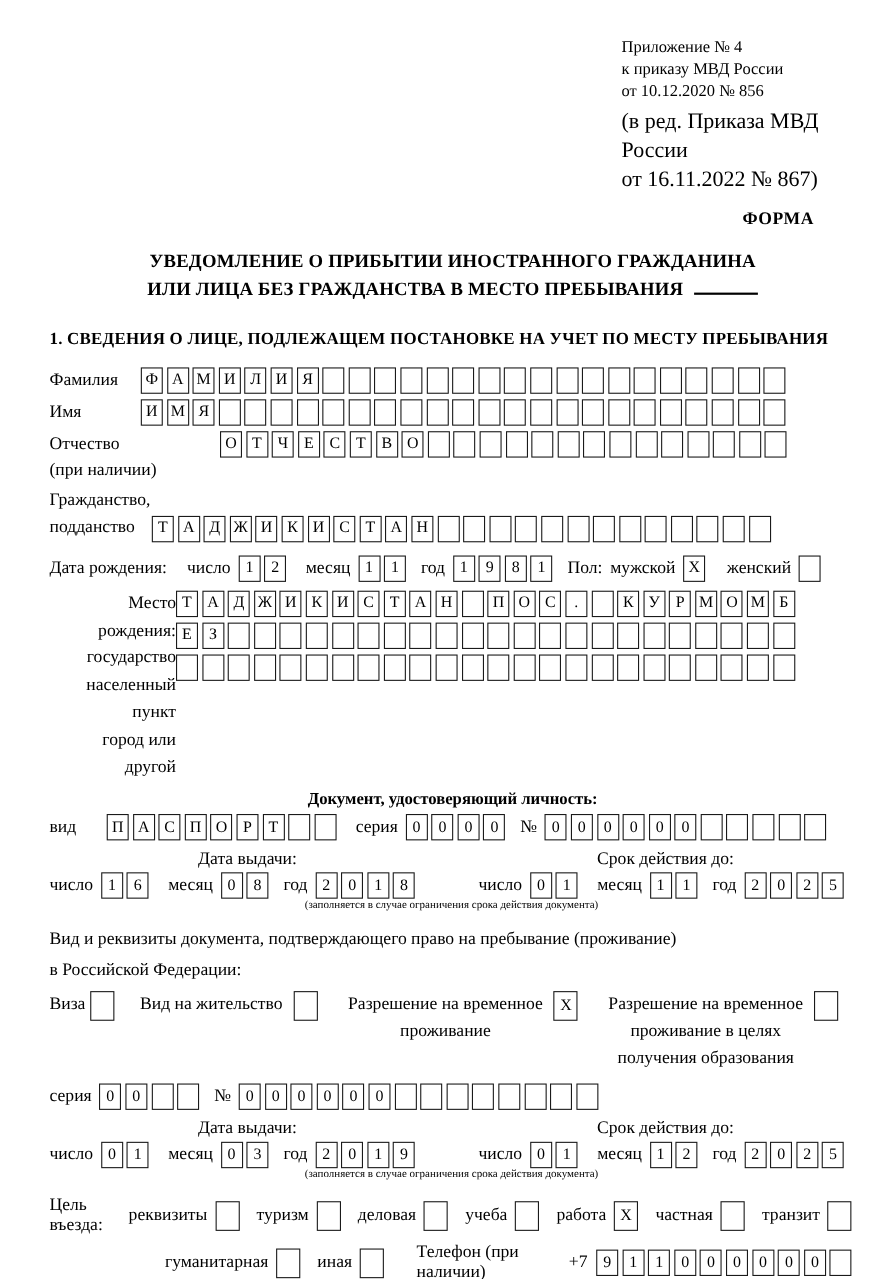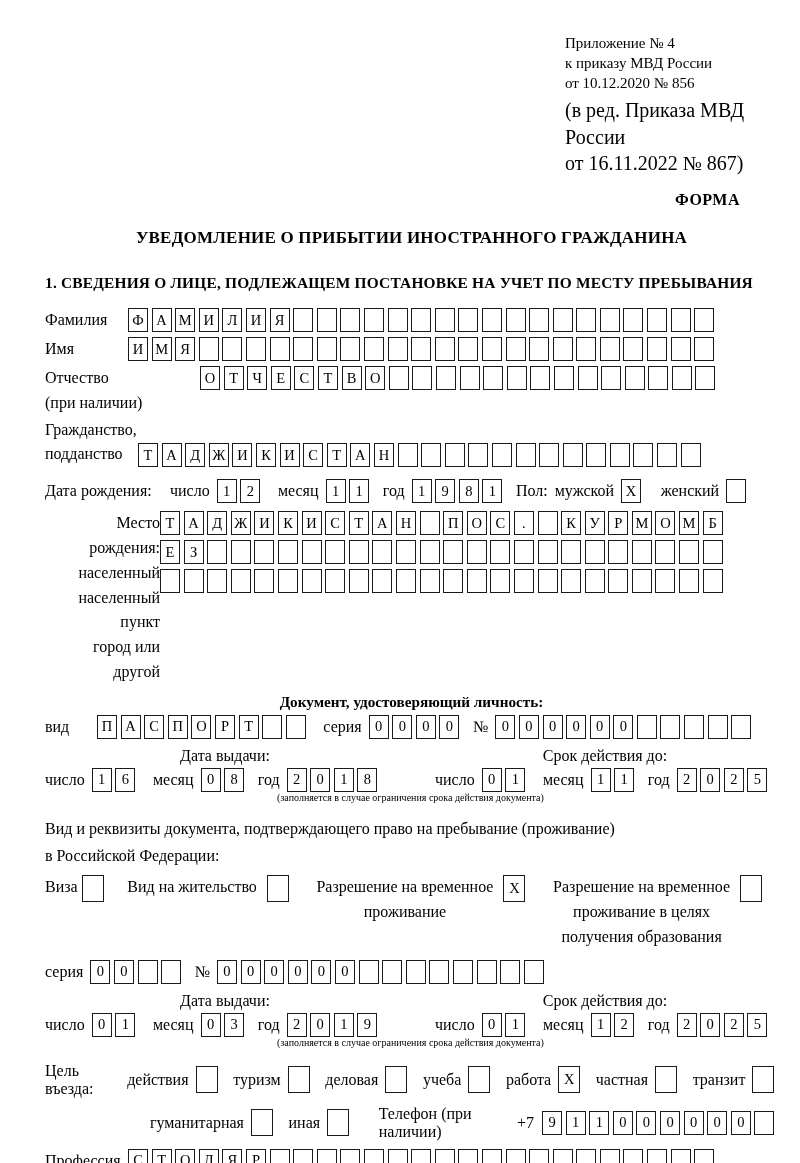--- a/index.html
+++ b/index.html
@@ -58,20 +58,21 @@
     <div>к приказу МВД России</div>
     <div>от 10.12.2020 № 856</div>
     <div class="hdr-small sp">(в ред. Приказа МВД России</div>
     <div class="hdr-small">от 16.11.2022 № 867)</div>
   </div>
 
   <div class="forma">ФОРМА</div>
 
   <div class="title">
     <div>УВЕДОМЛЕНИЕ О ПРИБЫТИИ ИНОСТРАННОГО ГРАЖДАНИНА</div>
+    <div><span>ИЛИ ЛИЦА БЕЗ ГРАЖДАНСТВА В МЕСТО ПРЕБЫВАНИЯ</span><span class="uline"></span></div>
   </div>
 
   <div class="sec">1. СВЕДЕНИЯ О ЛИЦЕ, ПОДЛЕЖАЩЕМ ПОСТАНОВКЕ НА УЧЕТ ПО МЕСТУ ПРЕБЫВАНИЯ</div>
 
   <div class="row" style="margin-top:16px;">
     <div class="lbl w83">Фамилия</div>
     <div class="cells">
         <span class="cell">Ф</span>
         <span class="cell">А</span>
         <span class="cell">М</span>
@@ -221,21 +222,21 @@
       </span>
     <span class="sl gap">женский</span>
     <span class="cells">
         <span class="cell"></span>
       </span>
   </div>
 
   <div class="row start" style="margin-top:8px;">
     <div class="lbl lbl2 w115">
       <div>Место рождения:</div>
-      <div>населенный</div>
+      <div>государство</div>
       <div>населенный пункт</div>
       <div>город или другой</div>
     </div>
     <div>
       <div class="cells" style="margin-bottom:5px;">
           <span class="cell">Т</span>
           <span class="cell">А</span>
           <span class="cell">Д</span>
           <span class="cell">Ж</span>
           <span class="cell">И</span>
@@ -506,21 +507,21 @@
           <span class="cell">2</span>
           <span class="cell">5</span>
         </span>
     </div>
   </div>
   <div class="note">(заполняется в случае ограничения срока действия документа)</div>
 
   <div class="purpose">
     <span class="plabel">Цель въезда:</span>
     <span class="pp">
-        <span>действия</span>
+        <span>реквизиты</span>
         <span class="cells big">
           <span class="cell"></span>
         </span>
       </span>
     <span class="pp">
         <span>туризм</span>
         <span class="cells big">
           <span class="cell"></span>
         </span>
       </span>

